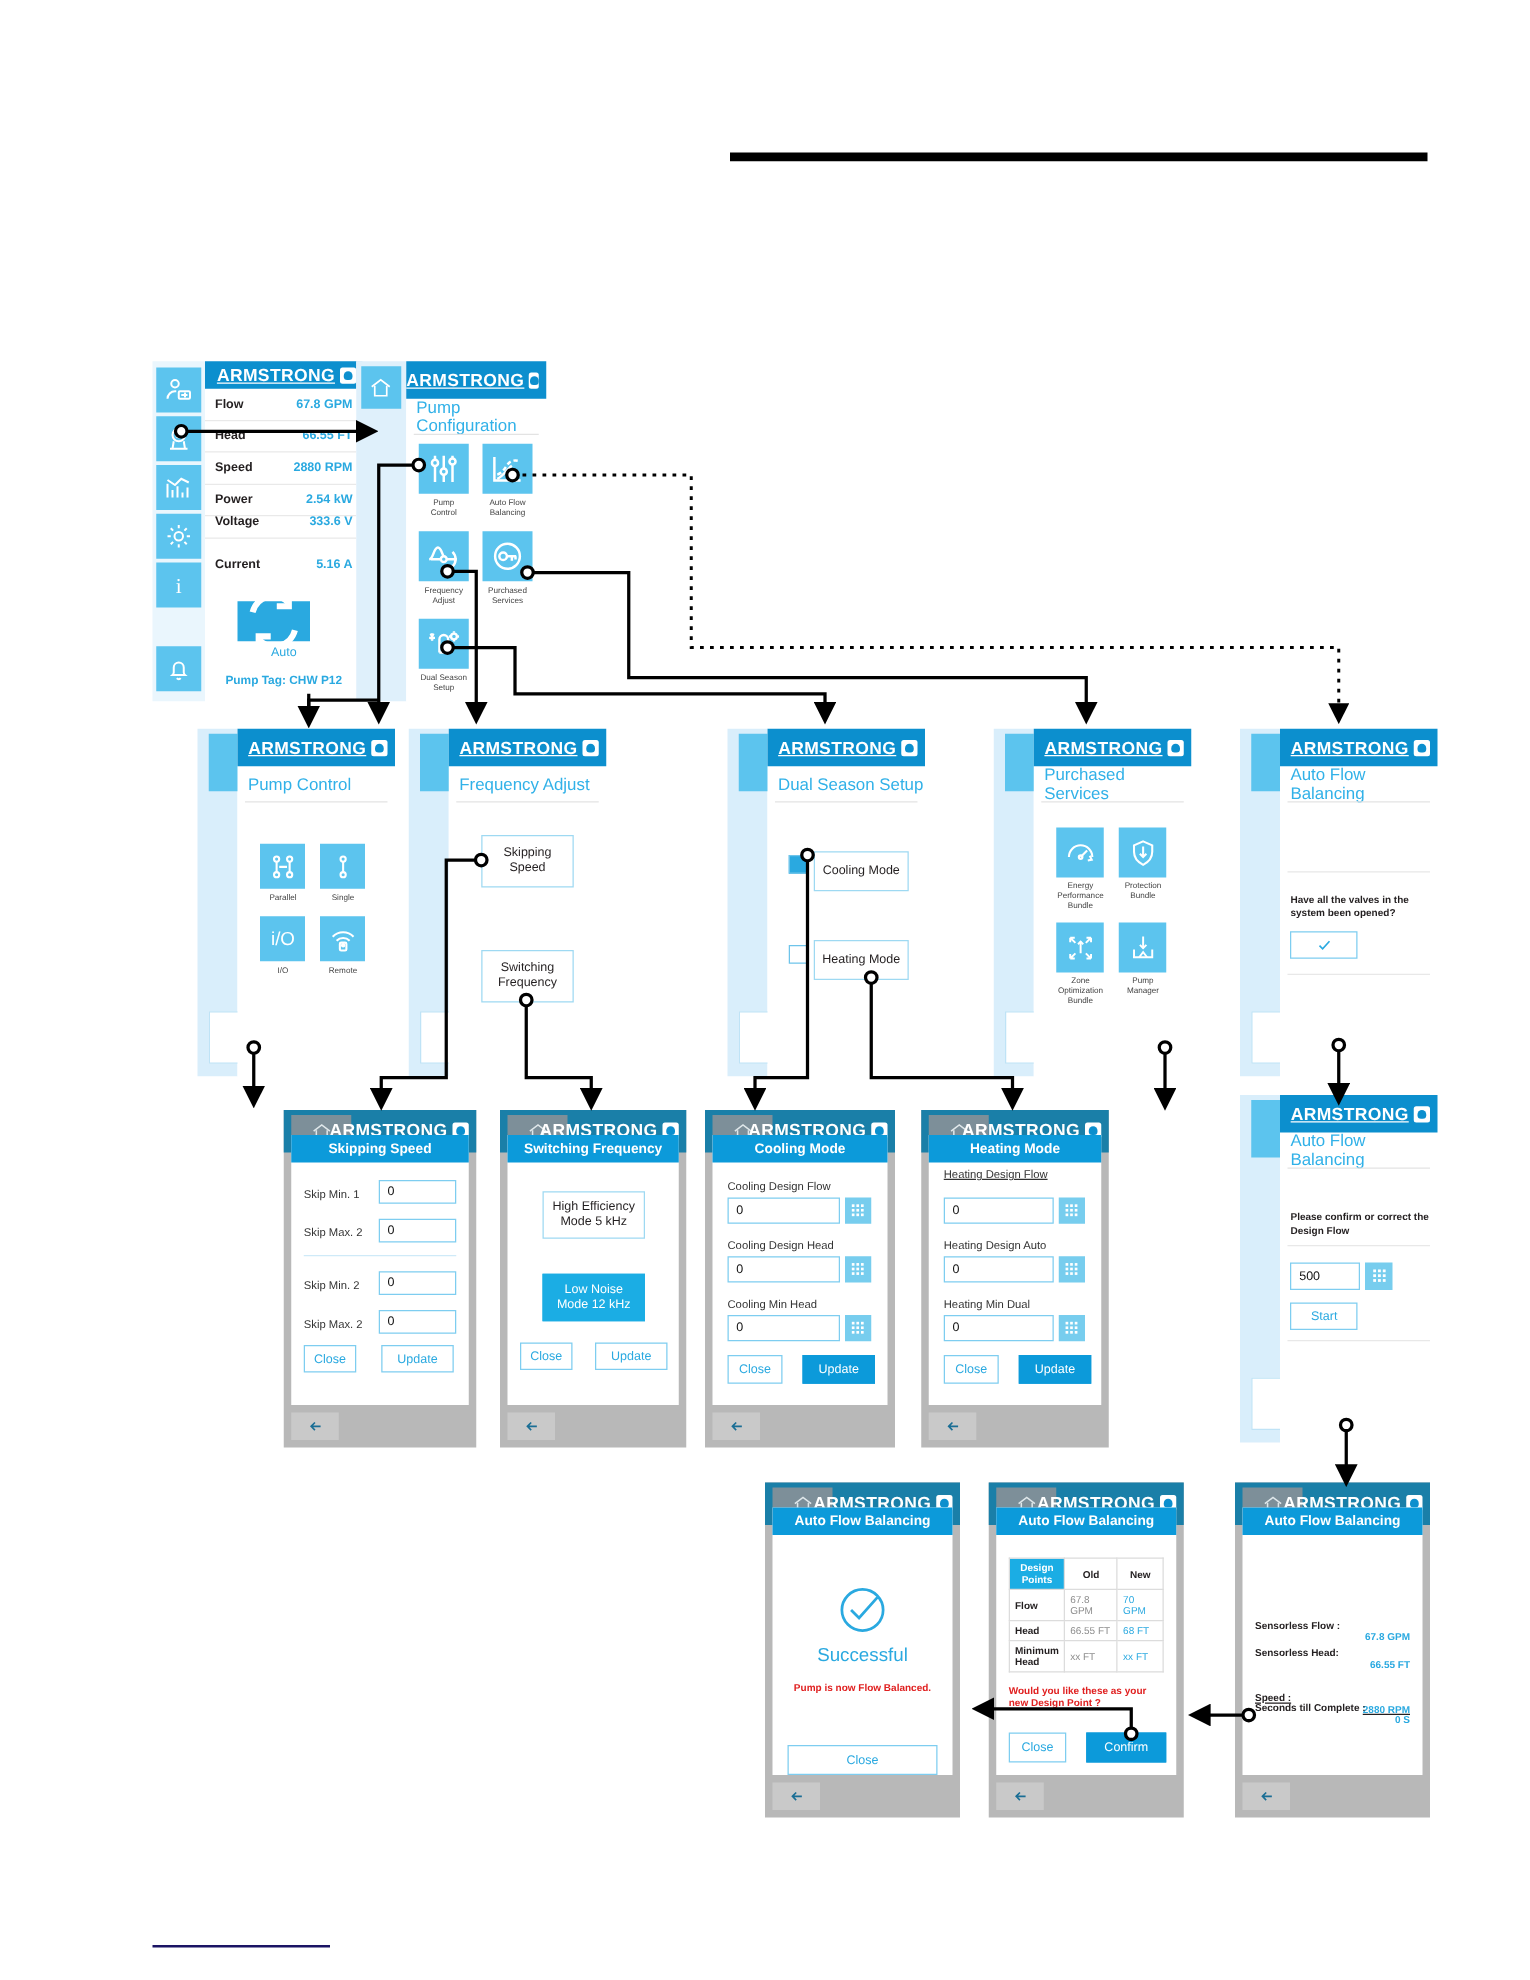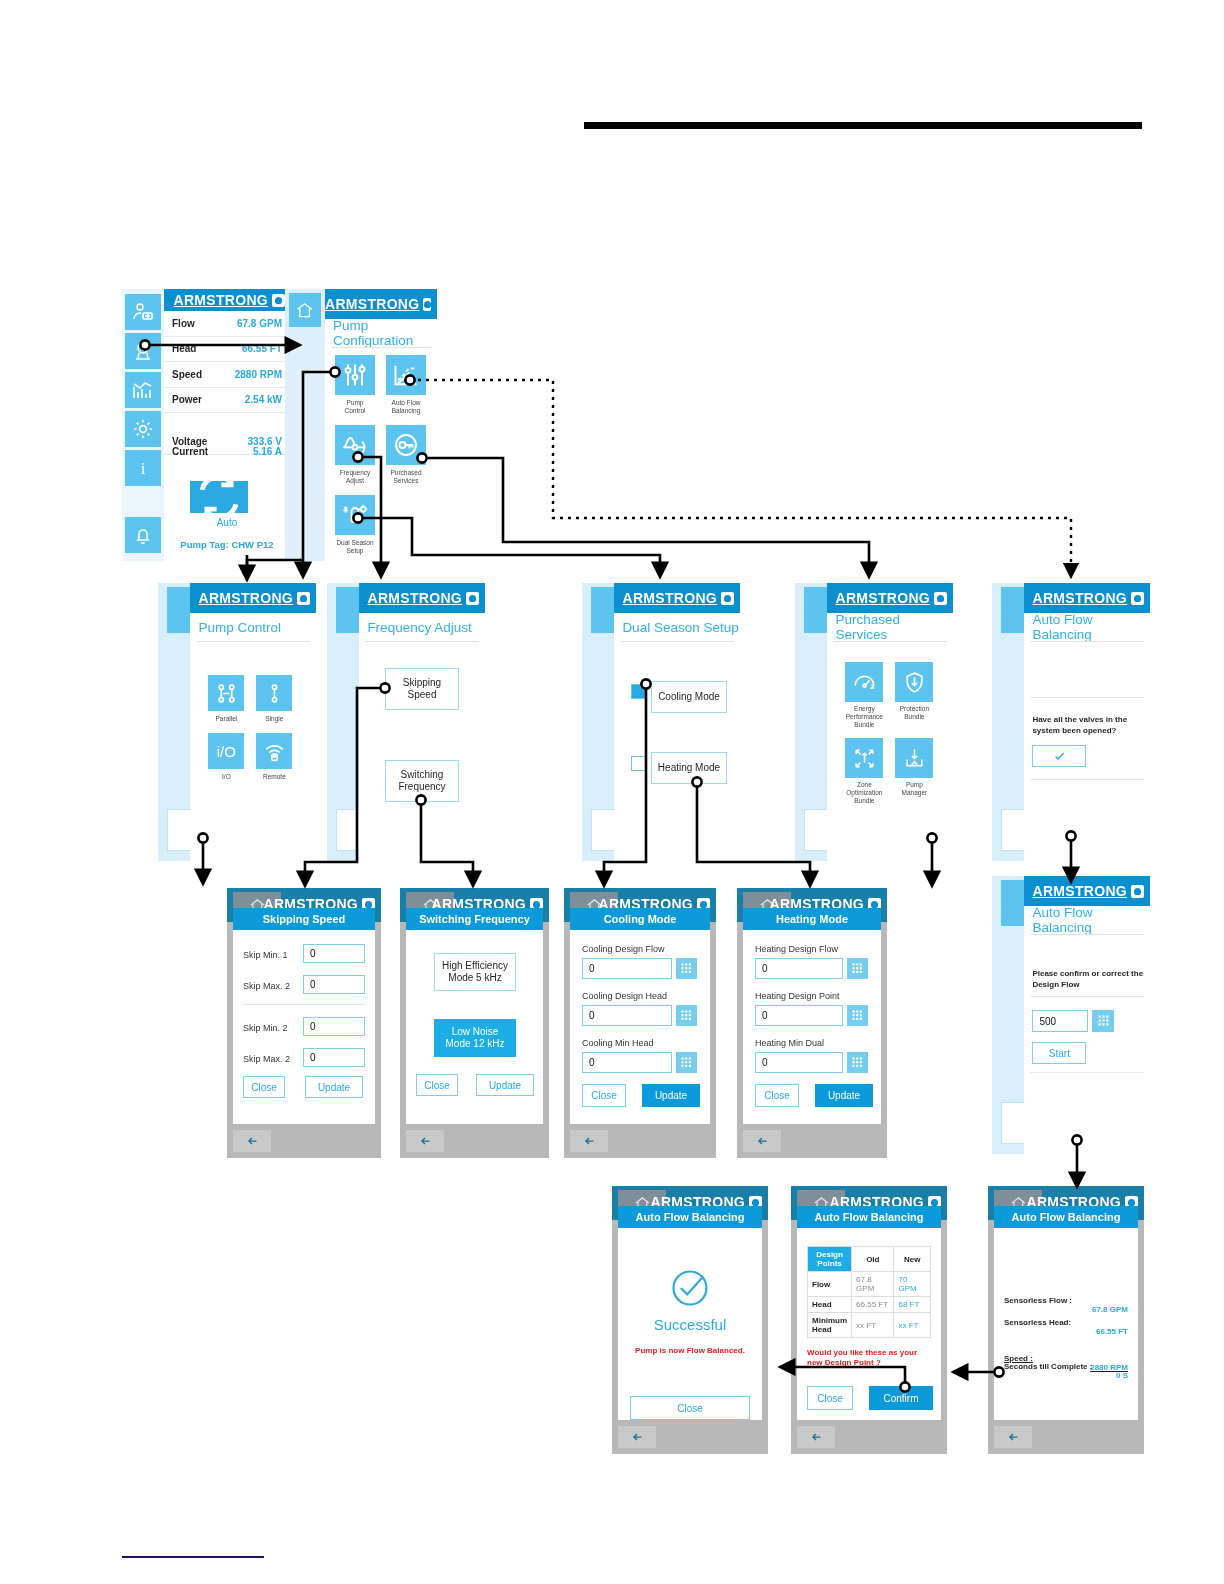--- a/index.html
+++ b/index.html
@@ -216,21 +216,21 @@
         <span class="v">66.55 FT</span>
       </div>
       <div class="kv" style="top:73px;">
         <span class="k">Speed</span>
         <span class="v">2880 RPM</span>
       </div>
       <div class="kv" style="top:98.5px;">
         <span class="k">Power</span>
         <span class="v">2.54 kW</span>
       </div>
-      <div class="kv" style="top:140px;">
+      <div class="kv" style="top:116px;">
         <span class="k">Voltage</span>
         <span class="v">333.6 V</span>
       </div>
       <div class="kv" style="top:149.5px;border-bottom:none;">
         <span class="k">Current</span>
         <span class="v">5.16 A</span>
       </div>
 
       <div class="autobtn" style="top:192px;">
         <svg viewBox="0 0 24 24" fill="none" stroke="#fff" stroke-width="2">
@@ -791,37 +791,37 @@
         </span>
     </div>
     <div class="md-back">
       <svg viewBox="0 0 24 24" fill="none" stroke="#1a6e95" stroke-width="2.6">
           <path d="M20 12H5M11 6l-6 6 6 6"></path>
         </svg>
     </div>
     <div class="md-card">
       <div class="md-hdr">Heating Mode</div>
 
-      <div class="fieldlbl" style="left:12px;top:36px;">Heating Design Flow</div>
+      <div class="fieldlbl" style="left:12px;top:26px;text-decoration:underline;">Heating Design Flow</div>
       <div class="fieldbox" style="left:12px;top:50px;width:88px;height:21px;">0</div>
       <div class="keypad" style="left:104px;top:50px;width:21px;height:21px;">
         <svg viewBox="0 0 24 24" fill="#fff">
             <rect x="4" y="4" width="3.5" height="3.5"></rect>
             <rect x="10" y="4" width="3.5" height="3.5"></rect>
             <rect x="16" y="4" width="3.5" height="3.5"></rect>
             <rect x="4" y="10" width="3.5" height="3.5"></rect>
             <rect x="10" y="10" width="3.5" height="3.5"></rect>
             <rect x="16" y="10" width="3.5" height="3.5"></rect>
             <rect x="4" y="16" width="3.5" height="3.5"></rect>
             <rect x="10" y="16" width="3.5" height="3.5"></rect>
             <rect x="16" y="16" width="3.5" height="3.5"></rect>
           </svg>
       </div>
 
-      <div class="fieldlbl" style="left:12px;top:83px;">Heating Design Point</div>
+      <div class="fieldlbl" style="left:12px;top:83px;">Heating Design Auto</div>
       <div class="fieldbox" style="left:12px;top:97px;width:88px;height:21px;">0</div>
       <div class="keypad" style="left:104px;top:97px;width:21px;height:21px;">
         <svg viewBox="0 0 24 24" fill="#fff">
             <rect x="4" y="4" width="3.5" height="3.5"></rect>
             <rect x="10" y="4" width="3.5" height="3.5"></rect>
             <rect x="16" y="4" width="3.5" height="3.5"></rect>
             <rect x="4" y="10" width="3.5" height="3.5"></rect>
             <rect x="10" y="10" width="3.5" height="3.5"></rect>
             <rect x="16" y="10" width="3.5" height="3.5"></rect>
             <rect x="4" y="16" width="3.5" height="3.5"></rect>

